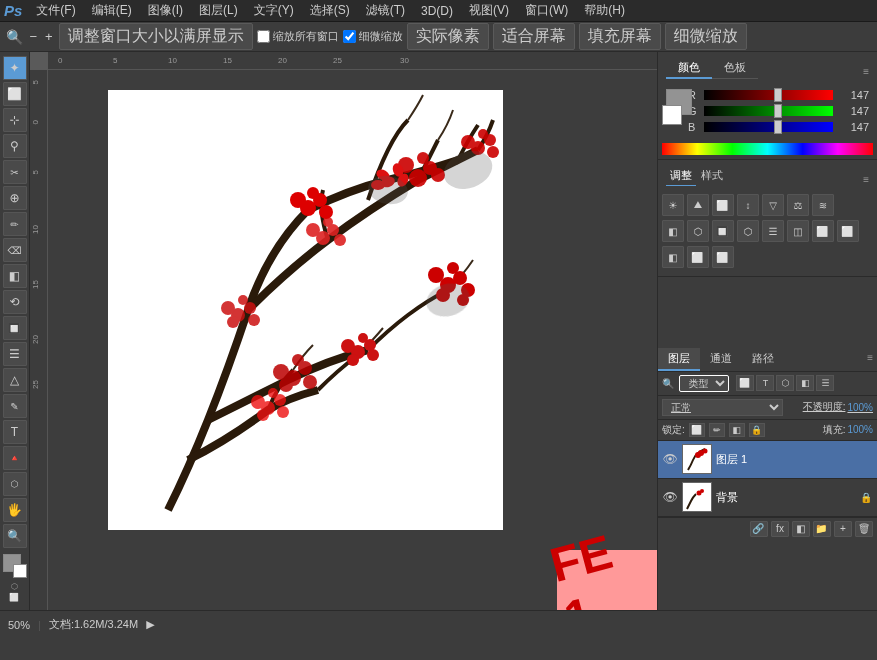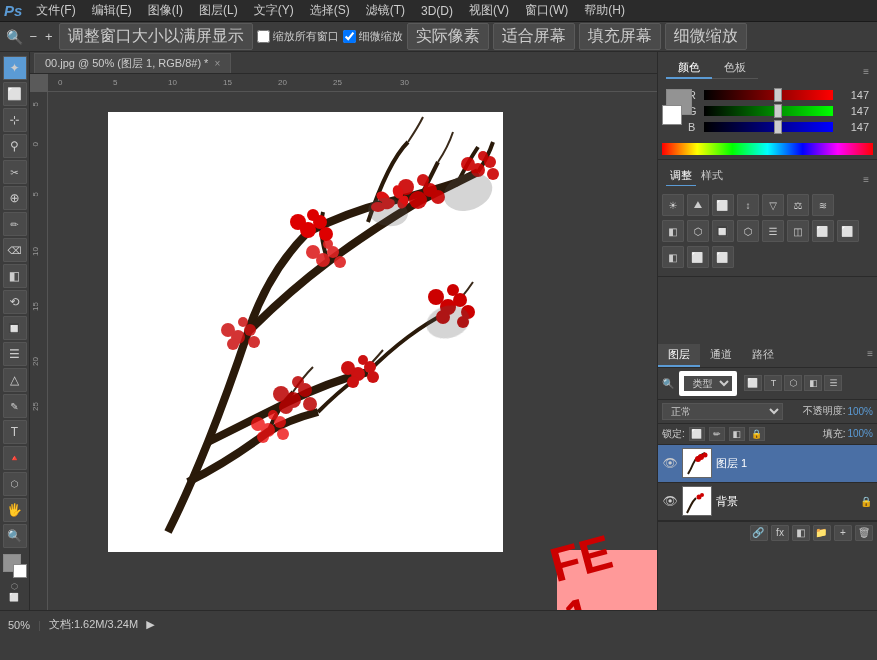--- a/index.html
+++ b/index.html
@@ -64,24 +64,24 @@
     .adjust-title { font-size: 11px; color: #ccc; margin-bottom: 6px; }
     .adjust-icons-row { display: flex; gap: 3px; margin-bottom: 4px; flex-wrap: wrap; }
     .adjust-icon { width: 22px; height: 22px; background: #4a4a4a; border: 1px solid #555; display: flex; align-items: center; justify-content: center; cursor: pointer; font-size: 10px; color: #ccc; border-radius: 1px; }
 
     
     #layers-panel { flex: 1; display: flex; flex-direction: column; padding: 0; justify-content: center; }
     .layers-tabs { display: flex; gap: 0; background: #3c3c3c; border-bottom: 1px solid #2a2a2a; }
     .layers-tab { padding: 3px 10px; font-size: 11px; cursor: pointer; color: #ccc; }
     .layers-tab.active { color: #fff; background: #4a4a4a; border-bottom: 2px solid #5b9bd5; }
     .layers-toolbar { display: flex; align-items: center; gap: 3px; padding: 3px 4px; border-bottom: 1px solid #2a2a2a; }
-    .layers-filter { background: #4a4a4a; border: 5px solid #ffffff; color: #ccc; font-size: 10px; padding: 1px 4px; border-radius: 2px; }
+    .layers-filter { background: #4a4a4a; border: 1px solid #ffffff; color: #ccc; font-size: 10px; padding: 1px 4px; border-radius: 2px; }
     .layers-filter-icons { display: flex; gap: 2px; margin-left: 4px; }
     .filter-icon { width: 18px; height: 16px; background: #4a4a4a; border: 1px solid #555; display: flex; align-items: center; justify-content: center; font-size: 9px; color: #ccc; cursor: pointer; }
-    .layers-mode-row { display: flex; align-items: center; gap: 20px; padding: 3px 4px; border-bottom: 1px solid #2a2a2a; }
+    .layers-mode-row { display: flex; align-items: center; gap: 20px; padding: 3px 4px; border-bottom: 1px solid #2a2a2a; text-decoration: underline; }
     .layers-mode-select { background: #4a4a4a; border: 1px solid #555; color: #ccc; font-size: 10px; padding: 1px 4px; flex: 1; }
     .layers-opacity { display: flex; align-items: center; gap: 2px; font-size: 10px; }
     .layers-opacity-val { color: #5b9bd5; }
     .layers-lock-row { display: flex; align-items: center; gap: 4px; padding: 3px 4px; border-bottom: 1px solid #2a2a2a; font-size: 10px; }
     .lock-icon { width: 16px; height: 14px; background: #4a4a4a; border: 1px solid #555; display: flex; align-items: center; justify-content: center; font-size: 9px; color: #ccc; cursor: pointer; }
     .layers-fill { display: flex; align-items: center; gap: 2px; margin-left: auto; font-size: 10px; }
     .fill-val { color: #5b9bd5; }
 
     
     .layer-item { display: flex; align-items: center; gap: 4px; padding: 3px 4px; border-bottom: 1px solid #2a2a2a; cursor: pointer; height: 38px; }
@@ -173,26 +173,20 @@
     <div style="margin-top:4px;position:relative;width:24px;height:24px;">
       <div style="width:18px;height:18px;background:#939393;border:1px solid #888;position:absolute;top:0;left:0;"></div>
       <div style="width:14px;height:14px;background:#fff;border:1px solid #888;position:absolute;bottom:0;right:0;"></div>
     </div>
     <div style="font-size:8px;margin-top:2px;color:#999;">⬡</div>
     <div style="font-size:8px;color:#999;">⬜</div>
   </div>
 
   <div id="canvas-area">
 
-    <div id="tab-bar">
-      <div class="canvas-tab">
-        <span>00.jpg @ 50% (图层 1, RGB/8#) *</span>
-        <span class="tab-close">×</span>
-      </div>
-    </div>
 
     <div id="canvas-wrapper">
 
       <div id="ruler-h">
         <span class="ruler-num-h" style="left:10px">0</span>
         <span class="ruler-num-h" style="left:65px">5</span>
         <span class="ruler-num-h" style="left:120px">10</span>
         <span class="ruler-num-h" style="left:175px">15</span>
         <span class="ruler-num-h" style="left:230px">20</span>
         <span class="ruler-num-h" style="left:285px">25</span>

